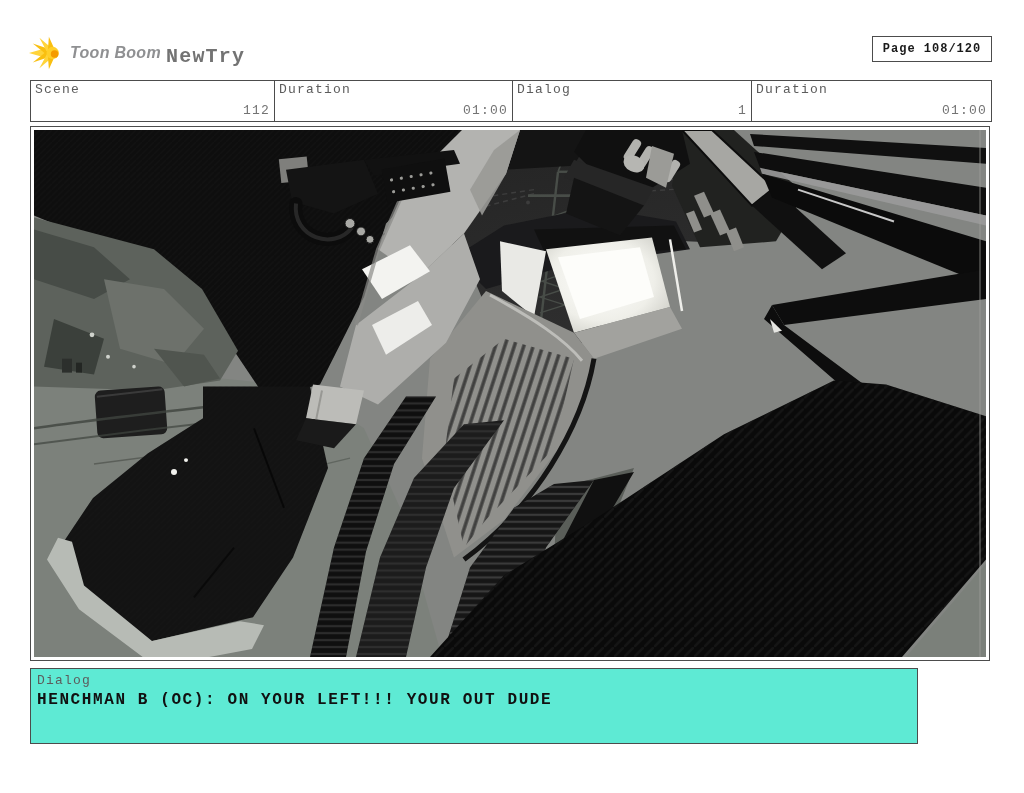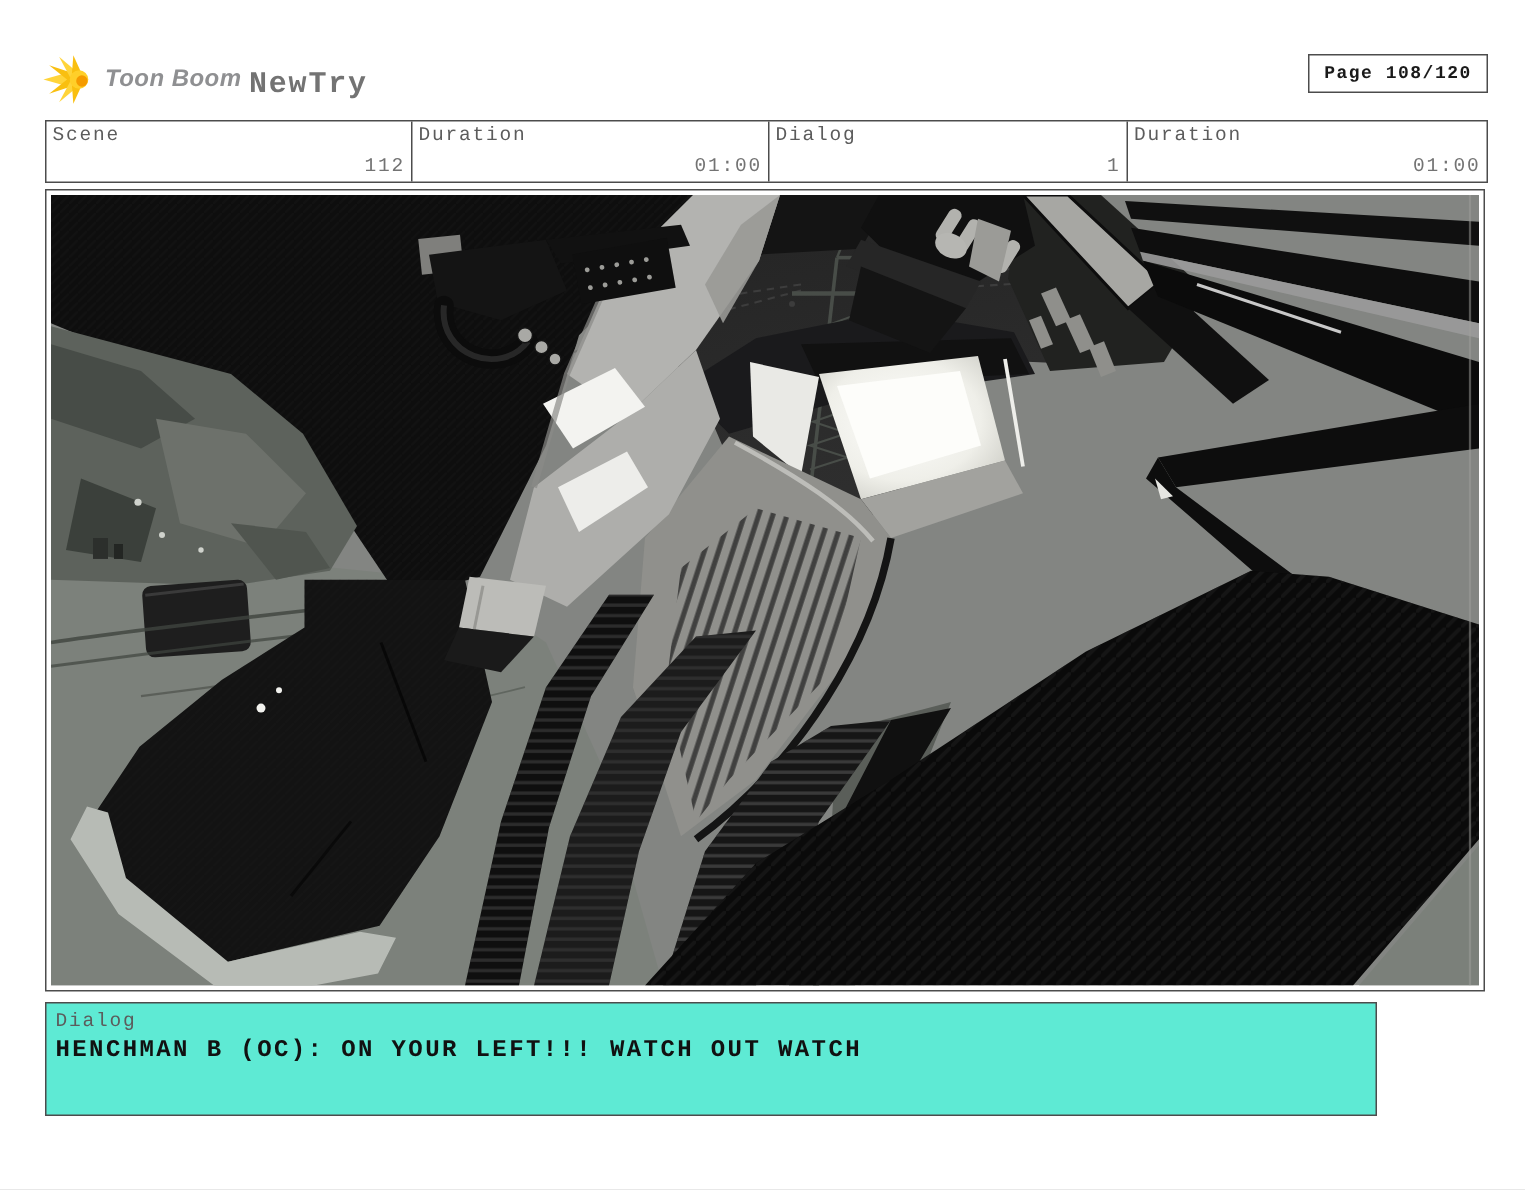--- a/index.html
+++ b/index.html
@@ -259,16 +259,16 @@
       <polygon points="618,16 640,24 632,58 612,48" fill="#9b9b97"></polygon>
       <polygon points="540,30 620,58 610,76 530,48" fill="#262626"></polygon>
       <polygon points="540,48 610,76 586,106 532,84" fill="#141414"></polygon>
 
       <line x1="946" y1="0" x2="946" y2="530" stroke="#a0a09c" stroke-width="1.5" opacity="0.5"></line>
     </svg>
   </div>
 
   <div id="dialog-box">
     <div id="dialog-label">Dialog</div>
-    <div id="dialog-text">HENCHMAN B (OC): ON YOUR LEFT!!! WATCH OUT WATCH</div>
+    <div id="dialog-text">HENCHMAN B (OC): ON YOUR LEFT!!! YOUR OUT DUDE</div>
   </div>
 
 </div>
 
 </body></html>

